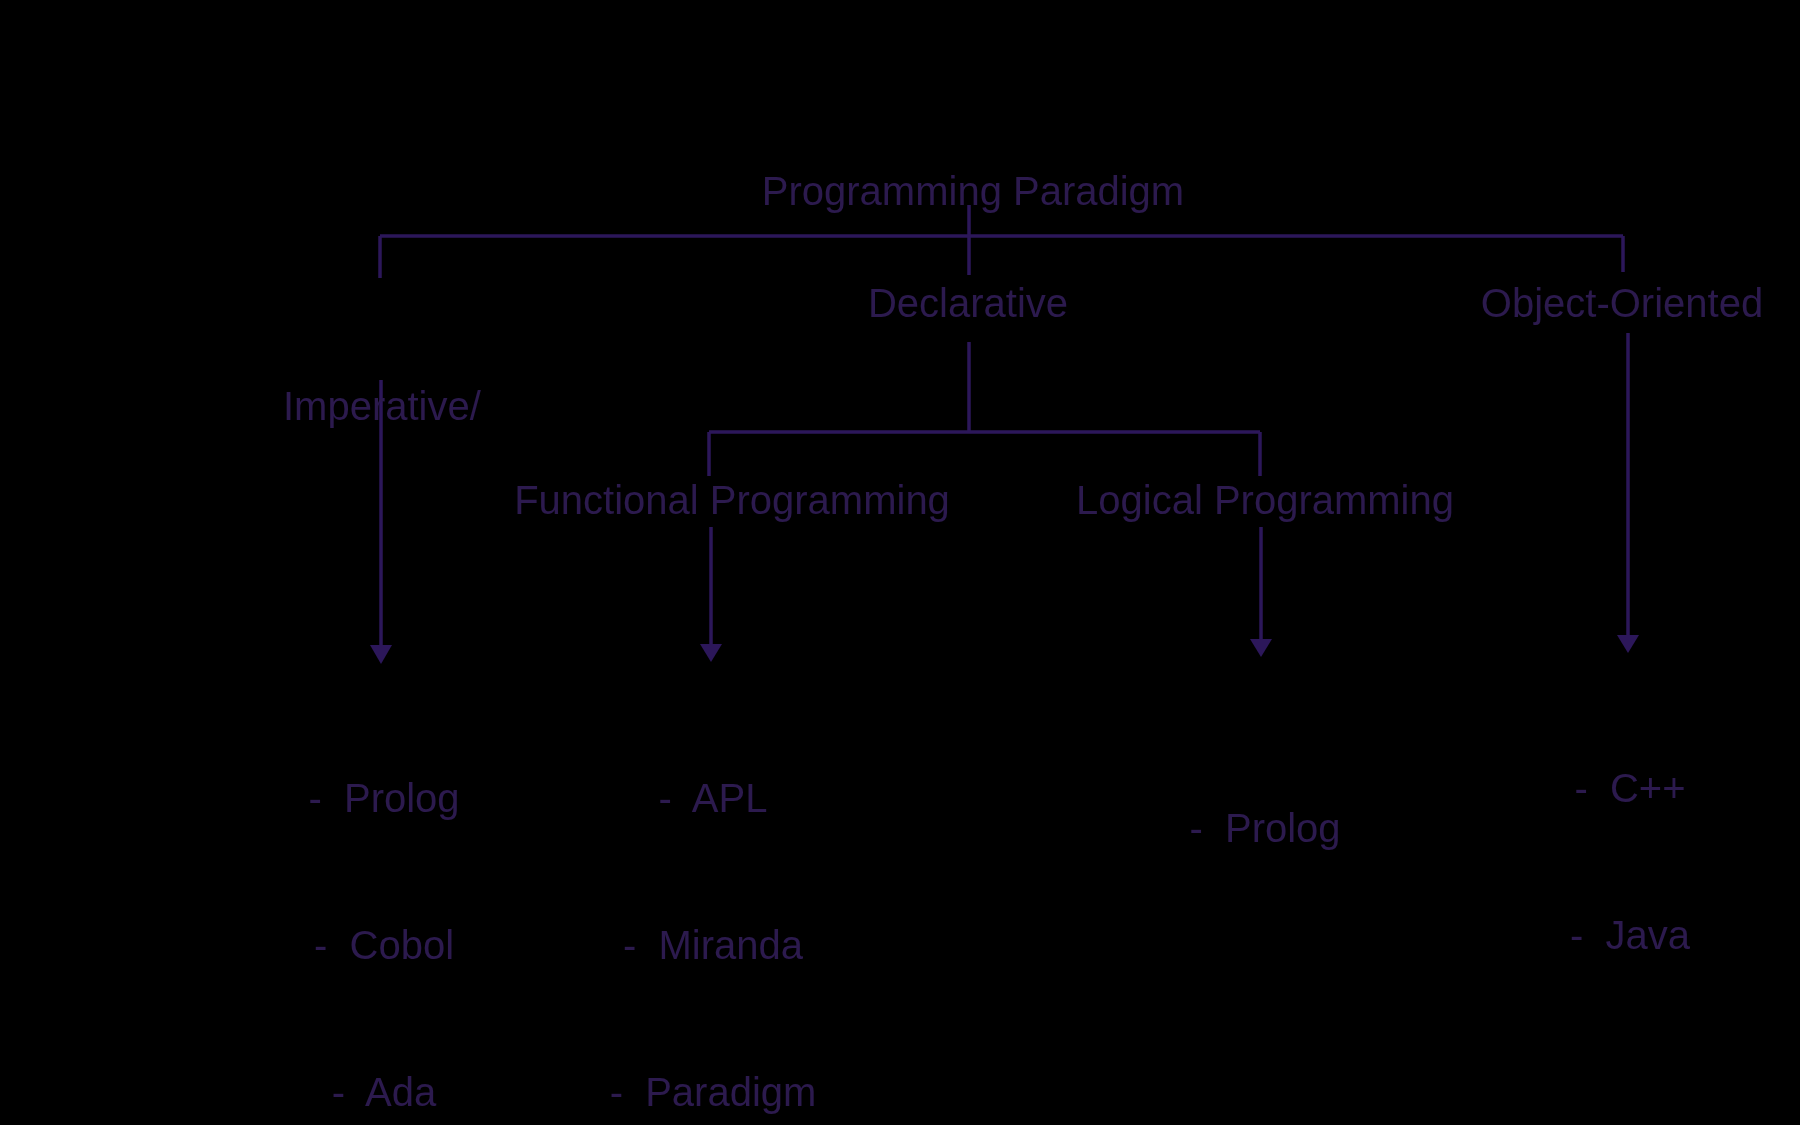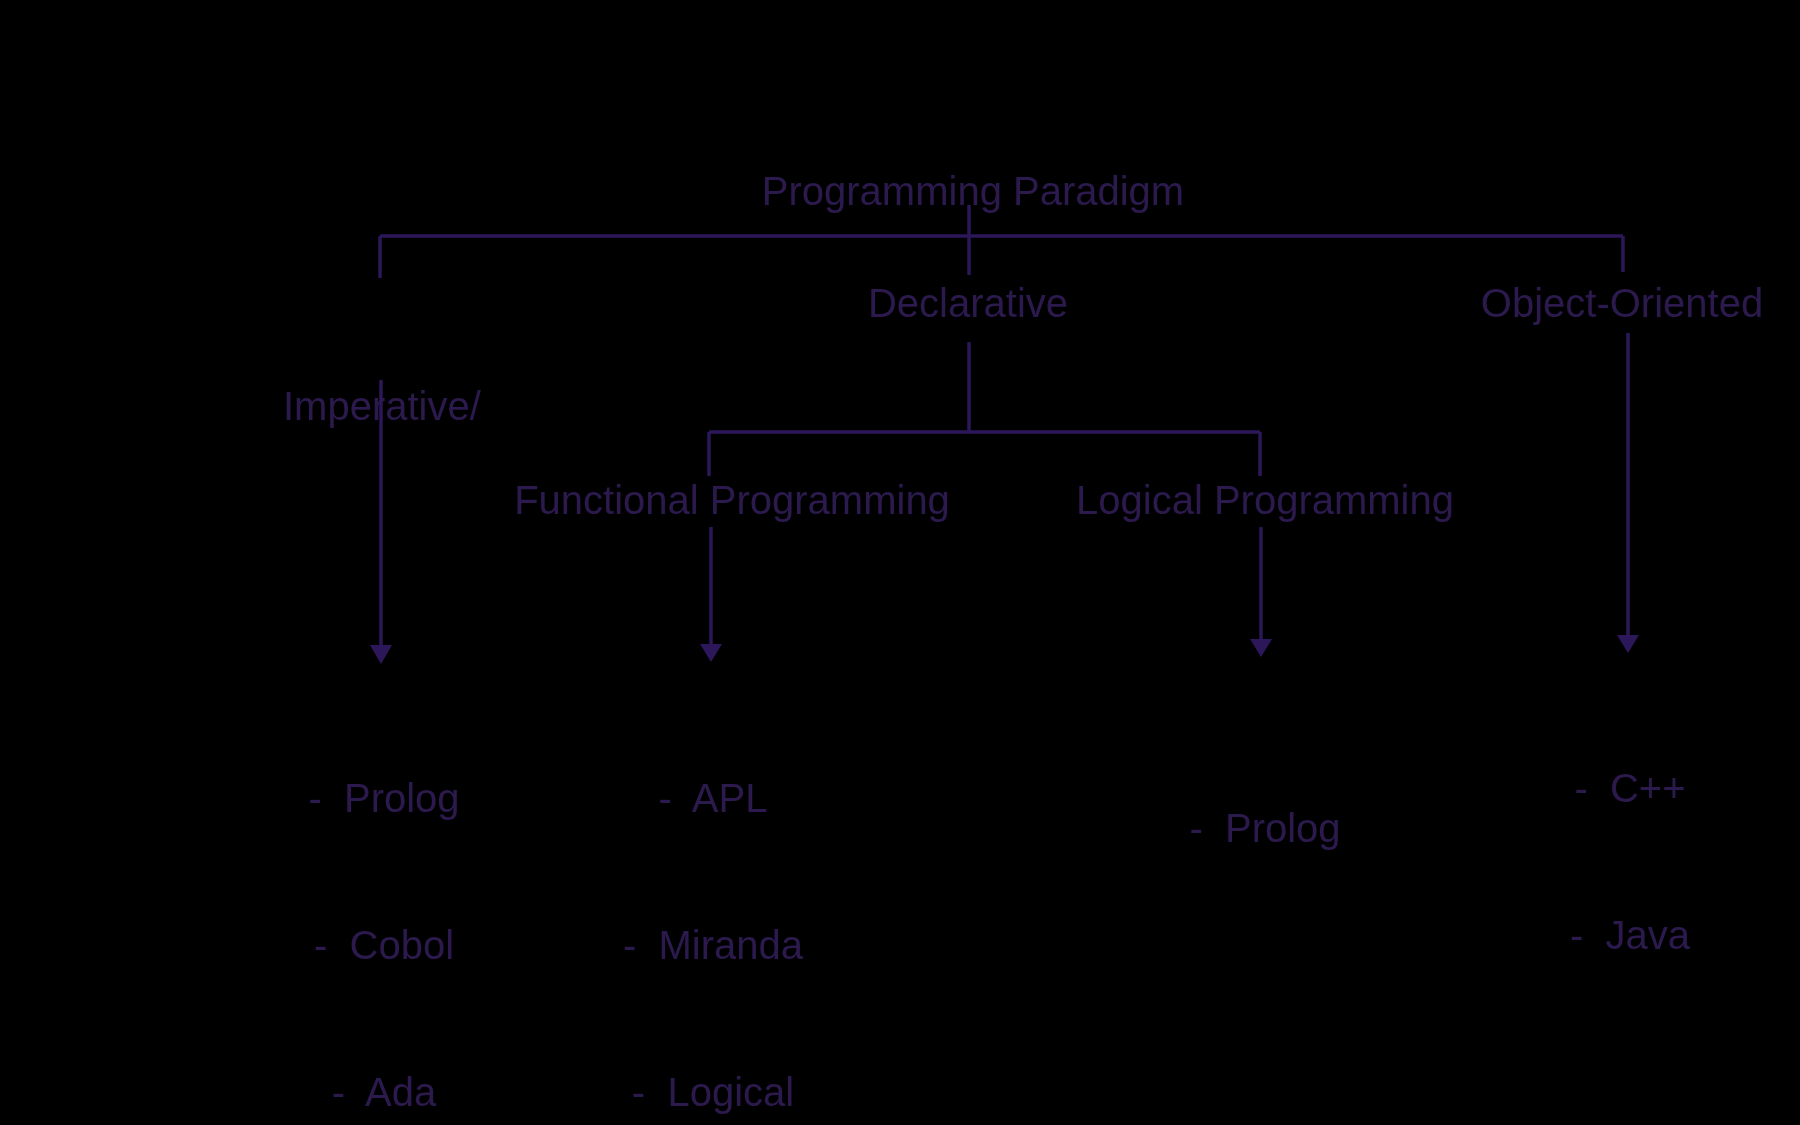--- a/index.html
+++ b/index.html
@@ -107,21 +107,21 @@
     <div>-  Cobol</div>
     <div>-  Ada</div>
     
     
     
   </div>
 
   <div class="lang-list" style="left:713px; top:676px;">
     <div>-  APL</div>
     <div>-  Miranda</div>
-    <div>-  Logical</div>
+    <div>-  Paradigm</div>
     
     
   </div>
 
   <div class="lang-list" style="left:1265px; top:706px;">
     <div>-  Prolog</div>
   </div>
 
   <div class="lang-list" style="left:1630px; top:666px;">
     <div>-  C++</div>

